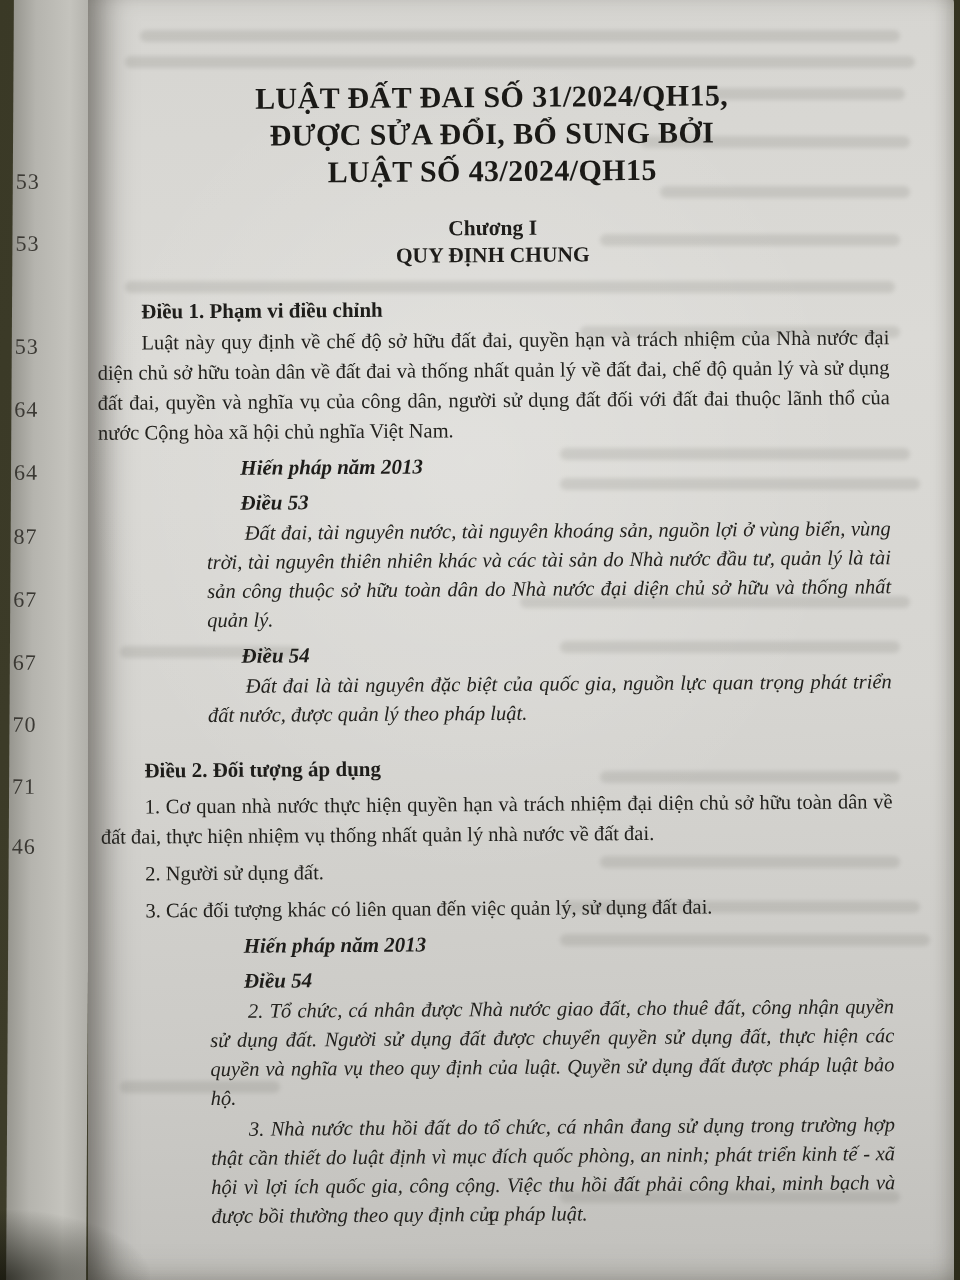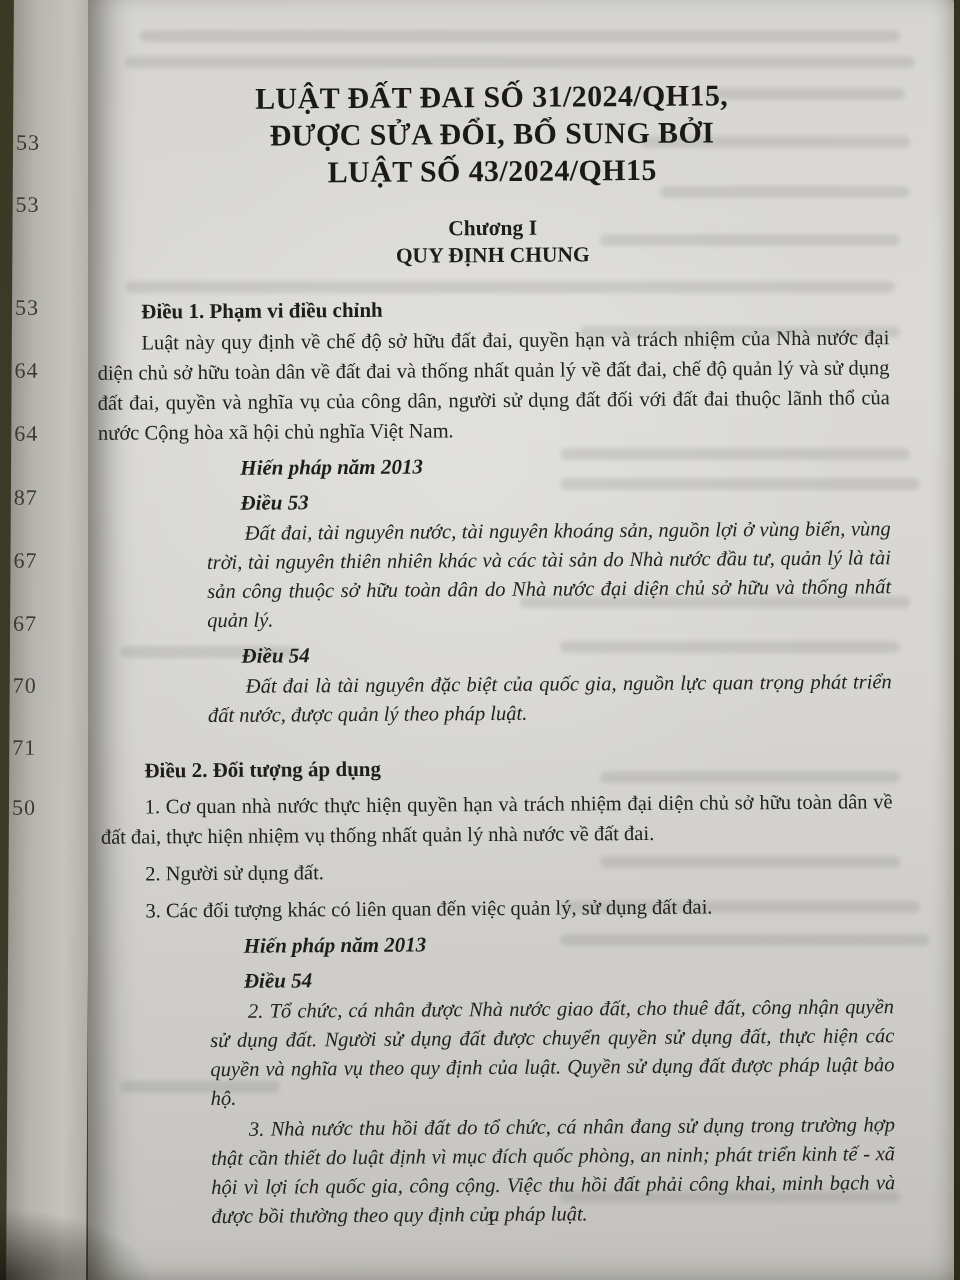--- a/index.html
+++ b/index.html
@@ -11,20 +11,21 @@
   }
   
   .under-page{
     position:absolute;left:10px;top:-6px;width:80px;height:1292px;
     background:linear-gradient(90deg,#97968f 0%,#b5b4ae 28%,#c4c3bd 70%,#b0afa9 100%);
     transform:rotate(0.35deg);
   }
   .edge-num{
     position:absolute;left:3px;font-size:22px;color:#3b3934;
     letter-spacing:1px;
+    margin-top:39px;
   }
   
   .main-page{
     position:absolute;left:88px;top:-4px;width:866px;height:1288px;
     background:linear-gradient(178deg,#d6d5d1 0%,#dbdad6 28%,#d6d5d1 55%,#cccbc7 80%,#c1c0bc 100%);
     border-radius:0 7px 5px 0;
     box-shadow:
       inset 28px 0 32px -14px rgba(52,50,42,.55),
       inset -14px 0 18px -10px rgba(92,90,80,.38),
       inset 0 -22px 32px -18px rgba(82,80,70,.35);
@@ -74,21 +75,21 @@
     <span class="edge-num" style="top:136px">53</span>
     <span class="edge-num" style="top:198px">53</span>
     <span class="edge-num" style="top:301px">53</span>
     <span class="edge-num" style="top:364px">64</span>
     <span class="edge-num" style="top:427px">64</span>
     <span class="edge-num" style="top:491px">87</span>
     <span class="edge-num" style="top:554px">67</span>
     <span class="edge-num" style="top:617px">67</span>
     <span class="edge-num" style="top:679px">70</span>
     <span class="edge-num" style="top:741px">71</span>
-    <span class="edge-num" style="top:801px">50</span>
+    <span class="edge-num" style="top:801px">46</span>
   </div>
 
   <div class="main-page">
     <div class="sheen"></div>
 
     <div class="ghost" style="left:52px;top:34px;width:760px"></div>
     <div class="ghost" style="left:37px;top:60px;width:790px"></div>
     <div class="ghost" style="left:617px;top:92px;width:200px"></div>
     <div class="ghost" style="left:552px;top:140px;width:270px"></div>
     <div class="ghost" style="left:572px;top:190px;width:250px"></div>

